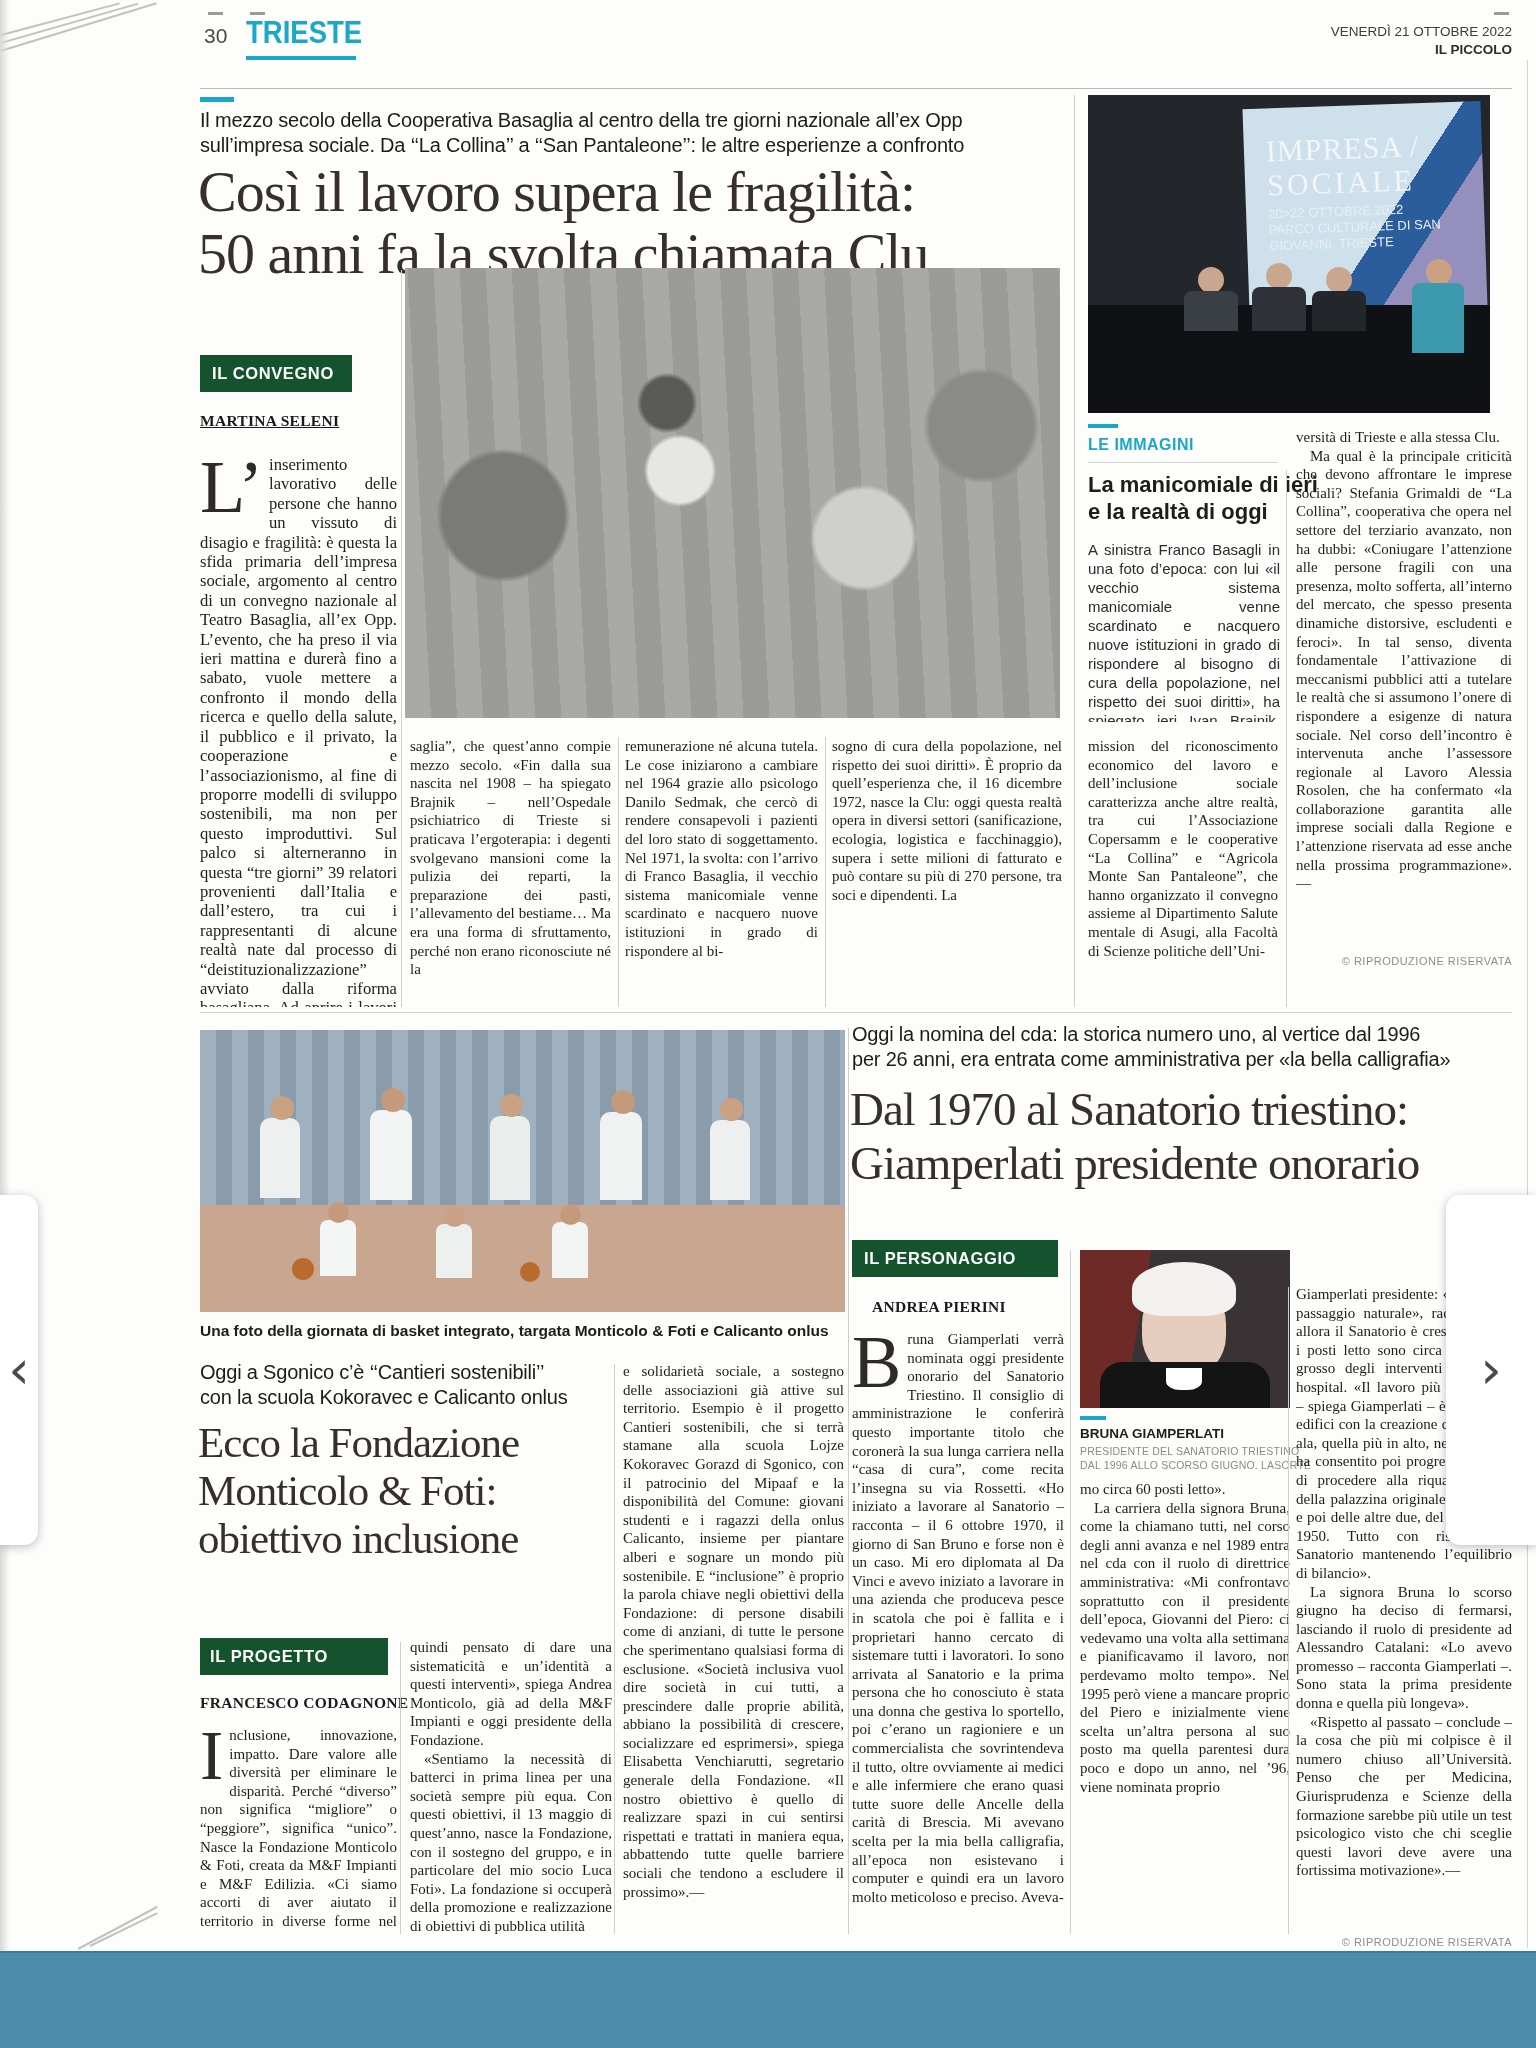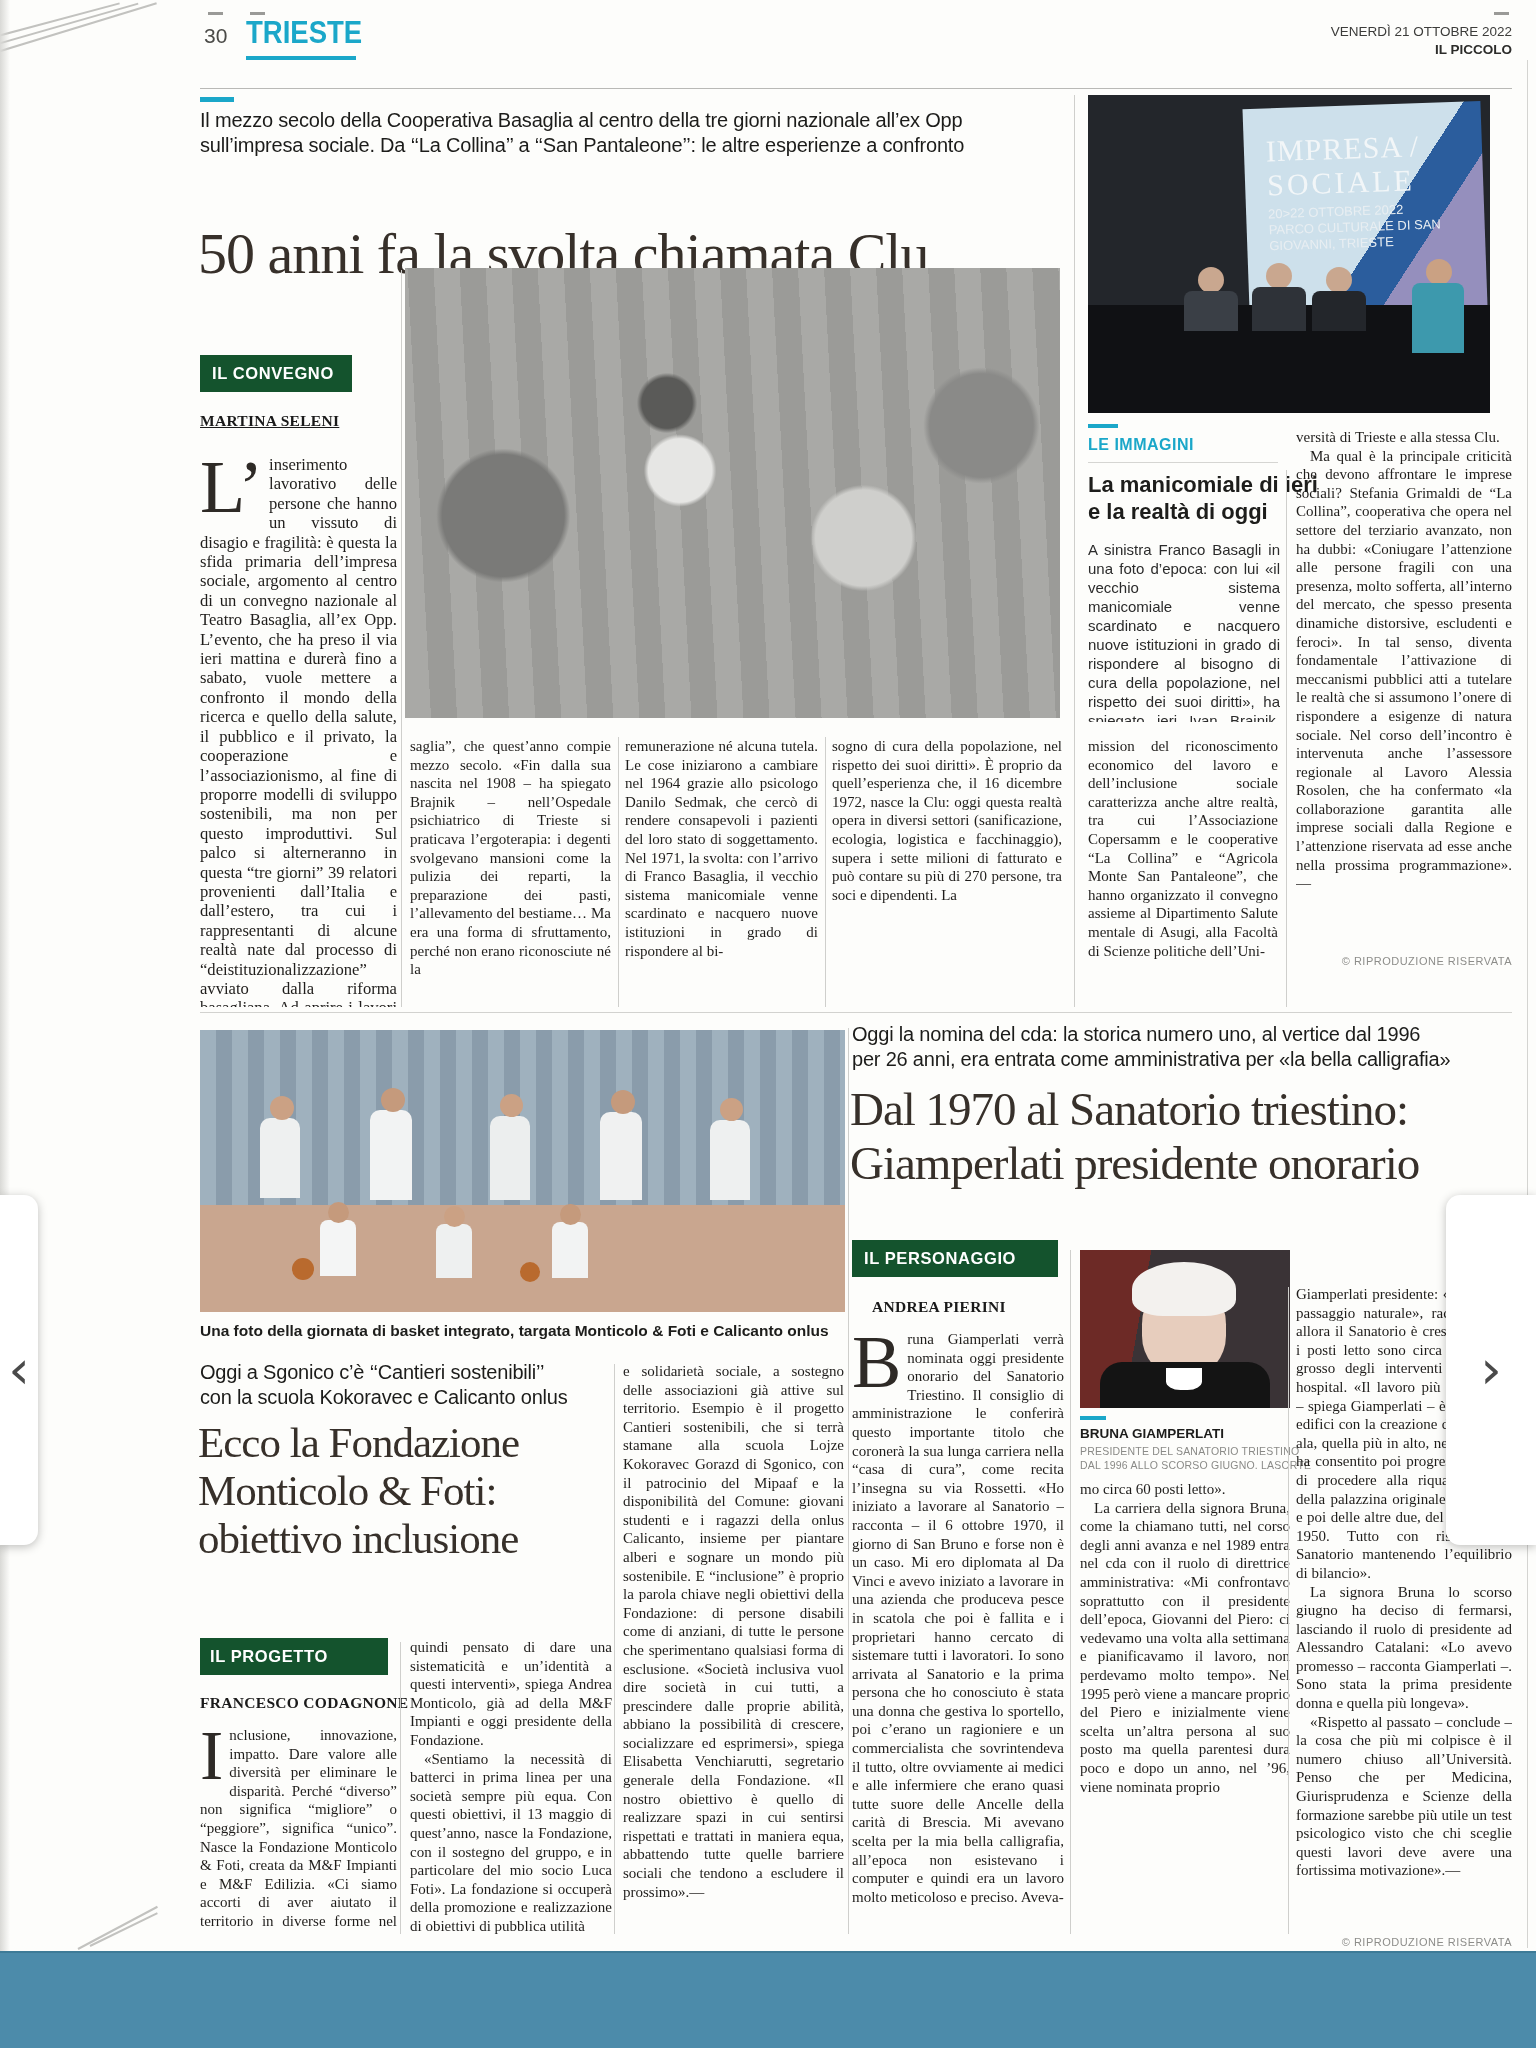--- a/index.html
+++ b/index.html
@@ -57,20 +57,21 @@
   <div class="abs" style="left:204px; top:24px; font-size:21px; color:#4b4b48;">30</div>
   <div class="abs" style="left:246px; top:14px; font-size:32px; font-weight:bold; color:#1BA7C9; transform:scaleX(0.86); transform-origin:left;">TRIESTE</div>
   <div class="abs" style="left:246px; top:56px; width:110px; height:4px; background:#1BA7C9;"></div>
   <div class="abs" style="right:24px; top:24px; width:300px; text-align:right; font-size:13.5px; color:#3c3c3a;">VENERDÌ 21 OTTOBRE 2022</div>
   <div class="abs" style="right:24px; top:42px; width:300px; text-align:right; font-size:13.5px; font-weight:bold; color:#2c2c2a;">IL PICCOLO</div>
 
   <div class="rule" style="left:200px; top:88px; width:1312px; height:1px;"></div>
   <div class="accent-tick" style="left:200px; top:97px; width:34px;"></div>
   <div class="kicker" style="left:200px; top:108px; width:880px;">Il mezzo secolo della Cooperativa Basaglia al centro della tre giorni nazionale all’ex Opp</div>
   <div class="kicker" style="left:200px; top:133px; width:880px;">sull’impresa sociale. Da ‘‘La Collina’’ a ‘‘San Pantaleone’’: le altre esperienze a confronto</div>
+  <div class="headline" style="left:198px; top:158px; width:890px; font-size:58px;">Così il lavoro supera le fragilità:</div>
   <div class="headline" style="left:198px; top:220px; width:890px; font-size:58px;">50 anni fa la svolta chiamata Clu</div>
 
   <div class="photo" style="left:405px; top:268px; width:655px; height:450px;
        background:
          radial-gradient(circle at 42% 45%, #e6e6e4 0 7%, rgba(0,0,0,0) 8%),
          radial-gradient(circle at 40% 30%, #5a5a58 0 5%, rgba(0,0,0,0) 6%),
          radial-gradient(circle at 70% 60%, #cfcfcc 0 9%, rgba(0,0,0,0) 10%),
          radial-gradient(circle at 15% 55%, #7a7a78 0 10%, rgba(0,0,0,0) 11%),
          radial-gradient(circle at 88% 35%, #8a8a88 0 8%, rgba(0,0,0,0) 9%),
          repeating-linear-gradient(87deg, #a9a9a6 0 26px, #9b9b98 26px 52px),

